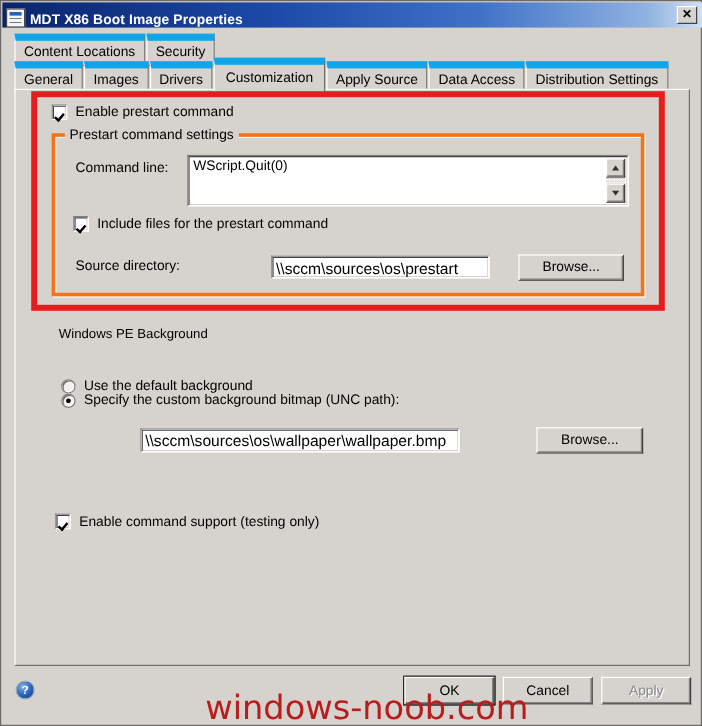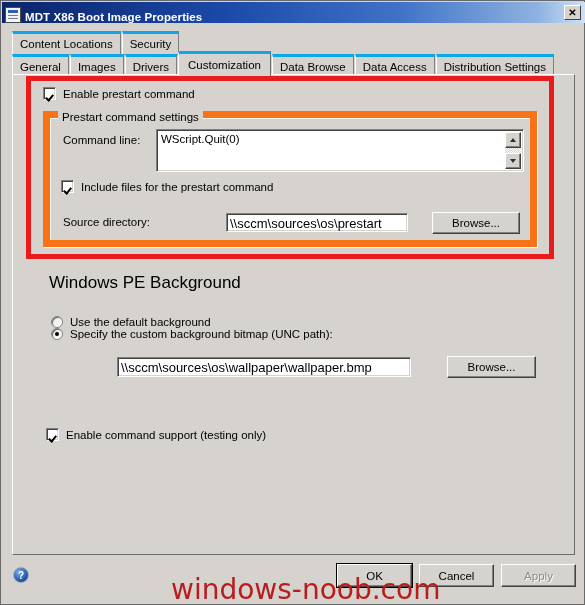--- a/index.html
+++ b/index.html
@@ -96,21 +96,21 @@
   }
   .tab-row {
     display: flex;
     align-items: flex-end;
     height: 20px;
     position: relative;
   }
   .tab-row.row2 { margin-top: 1px; height: 21px; }
   .tab {
     background: #d6d3ce;
-    border-top: 3px solid #0ea5e9;
+    border-top: 6px solid #0ea5e9;
     border-left: 1px solid #ffffff;
     border-right: 1px solid #808080;
     border-bottom: none;
     padding: 2px 7px 2px 7px;
     font-size: 11.5px;
     height: 16px;
     line-height: 16px;
     box-sizing: content-box;
     white-space: nowrap;
     margin-right: 1px;
@@ -240,21 +240,21 @@
     justify-content: center;
     cursor: default;
     color: #000;
   }
   .button.disabled { color: #8a8a8a; text-shadow: 1px 1px 0 #ffffff; }
   .button.default { box-shadow: inset -1px -1px 0 #808080, 0 0 0 1px #000; }
 
   
   .groupbox {
     position: absolute;
-    border: 7px solid #f97316;
+    border: 3px solid #f97316;
     box-shadow: 1px 1px 0 #ffffff, inset 1px 1px 0 #ffffff;
     box-sizing: border-box;
   }
   .groupbox-title {
     position: absolute;
     top: -7px; left: 8px;
     background: #d6d3ce;
     padding: 0 4px;
     font-size: 11.5px;
     white-space: nowrap;
@@ -348,34 +348,34 @@
   #btn-browse-source {
     position: absolute;
     left: 431px; top: 211px;
     width: 88px; height: 22px;
     z-index: 25;
   }
 
   #lbl-winpe-bg {
     position: absolute;
     left: 48px; top: 272px;
-    font-size: 17px;
+    font-size: 11px;
   }
   #radio-default-row {
     position: absolute;
     left: 50px; top: 315px;
   }
   #radio-custom-row {
     position: absolute;
     left: 50px; top: 327px;
   }
   #bitmap-path-input {
     position: absolute;
     left: 116px; top: 356px;
-    width: 294px; height: 20px;
+    width: 266px; height: 20px;
   }
   #btn-browse-bitmap {
     position: absolute;
     left: 446px; top: 355px;
     width: 89px; height: 22px;
   }
   #chk-cmd-support-row {
     position: absolute;
     left: 45px; top: 427px;
   }
@@ -438,21 +438,21 @@
   <div id="tabs-area">
     <div class="tab-row row1">
       <div class="tab">Content Locations</div>
       <div class="tab">Security</div>
     </div>
     <div class="tab-row row2">
       <div class="tab">General</div>
       <div class="tab">Images</div>
       <div class="tab">Drivers</div>
       <div class="tab selected">Customization</div>
-      <div class="tab">Data Browse</div>
+      <div class="tab">Apply Source</div>
       <div class="tab">Data Access</div>
       <div class="tab">Distribution Settings</div>
     </div>
   </div>
 
   <div id="tab-panel"></div>
 
   <div id="chk-enable-prestart-row" class="row">
     <span class="checkbox checked"></span>
     <span class="ctl-label">Enable prestart command</span>

